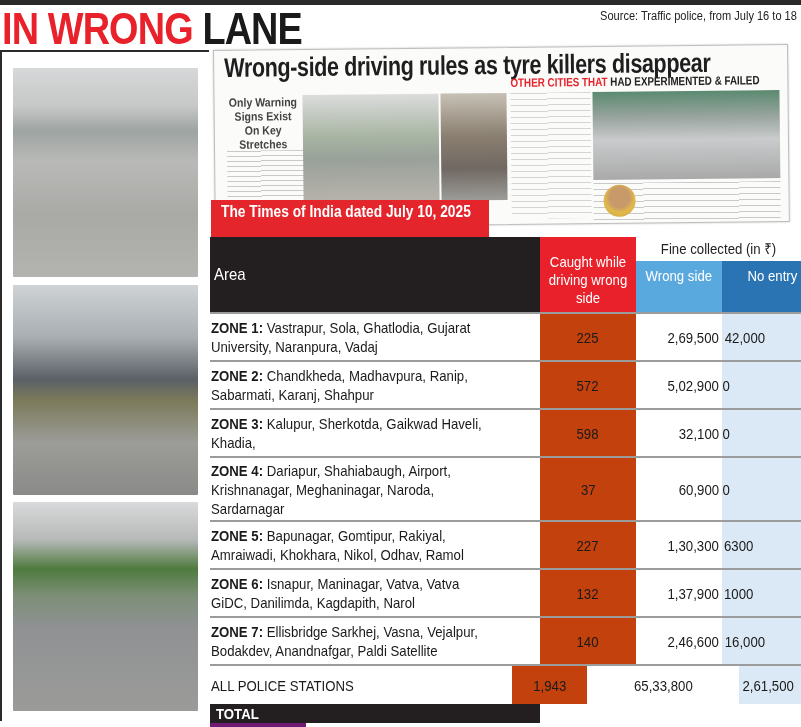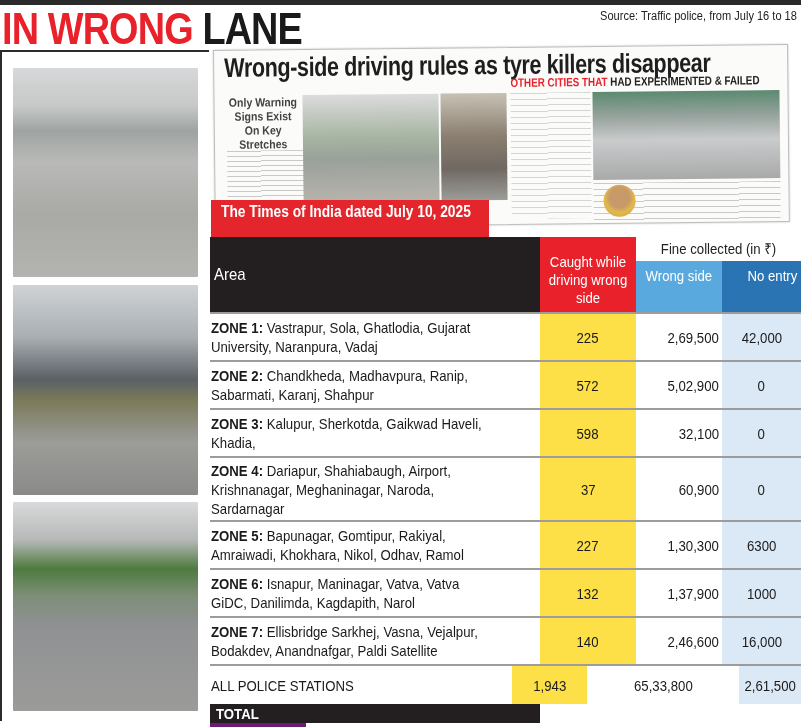--- a/index.html
+++ b/index.html
@@ -50,23 +50,23 @@
   .hdr .wrong { position: absolute; left: 426px; top: 24px; width: 86px; height: 51px; background: #5aa9de; color: #fff; font-size: 15px; line-height: 20px; text-align: center; padding-top: 5px; }
   .hdr .noentry { position: absolute; left: 512px; top: 24px; width: 79px; height: 51px; background: #2b74b4; color: #fff; font-size: 15px; line-height: 20px; text-align: right; padding-top: 5px; }
   .sq { display: inline-block; transform: scaleX(0.88); }
 
   .row { position: relative; display: flex; border-top: 2px solid #9c9c9c; }
   .row:first-of-type { border-top: none; }
   .cell { font-size: 15px; line-height: 19px; display: flex; align-items: center; }
   .c-area { width: 330px; padding-left: 1px; background: #fff; }
   .c-area .inner { transform: scaleX(0.88); transform-origin: left center; white-space: nowrap; }
   .c-area b { font-weight: 900; }
-  .c-caught { width: 96px; justify-content: center; background: #fde047; }
+  .c-caught { width: 96px; justify-content: center; background: #c2410c; }
   .c-wrong { width: 86px; justify-content: flex-end; background: #ffffff; }
-  .c-noentry { width: 79px; justify-content: center; background: #dbe8f5; }
+  .c-noentry { width: 79px; justify-content: flex-start; background: #dbe8f5; }
   .num { display: inline-block; transform: scaleX(0.88); }
 
   .row.r2 { height: 48px; }
   .row.r3 { height: 64px; }
   .row.allps { height: 40px; gap: 42px; }
   .row.total { height: 28px; border-top: none; flex-direction: column; }
   .row.total .c-area { background: #231f20; color: #fff; font-weight: 900; padding-left: 6px; }
   .row.total .c-caught { background: #701a75; color: #fff; font-weight: 900; }
   .row.total .c-wrong { background: #5aa9de; color: #fff; font-weight: 900; }
   .row.total .c-noentry { background: #2b74b4; color: #fff; font-weight: 900; }

